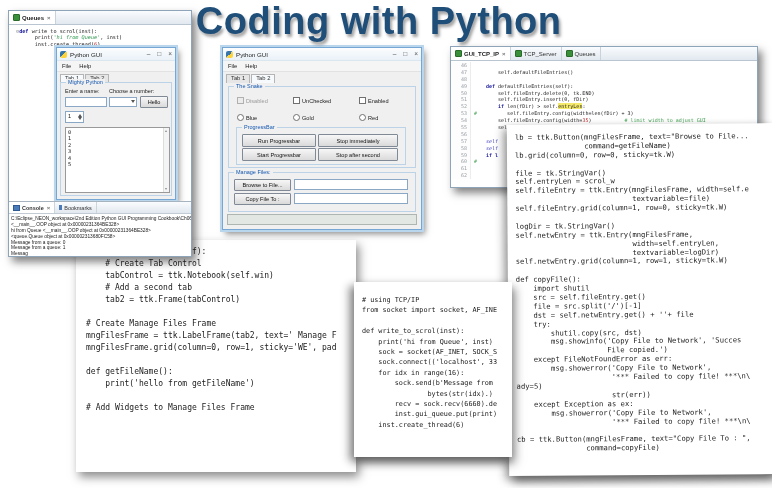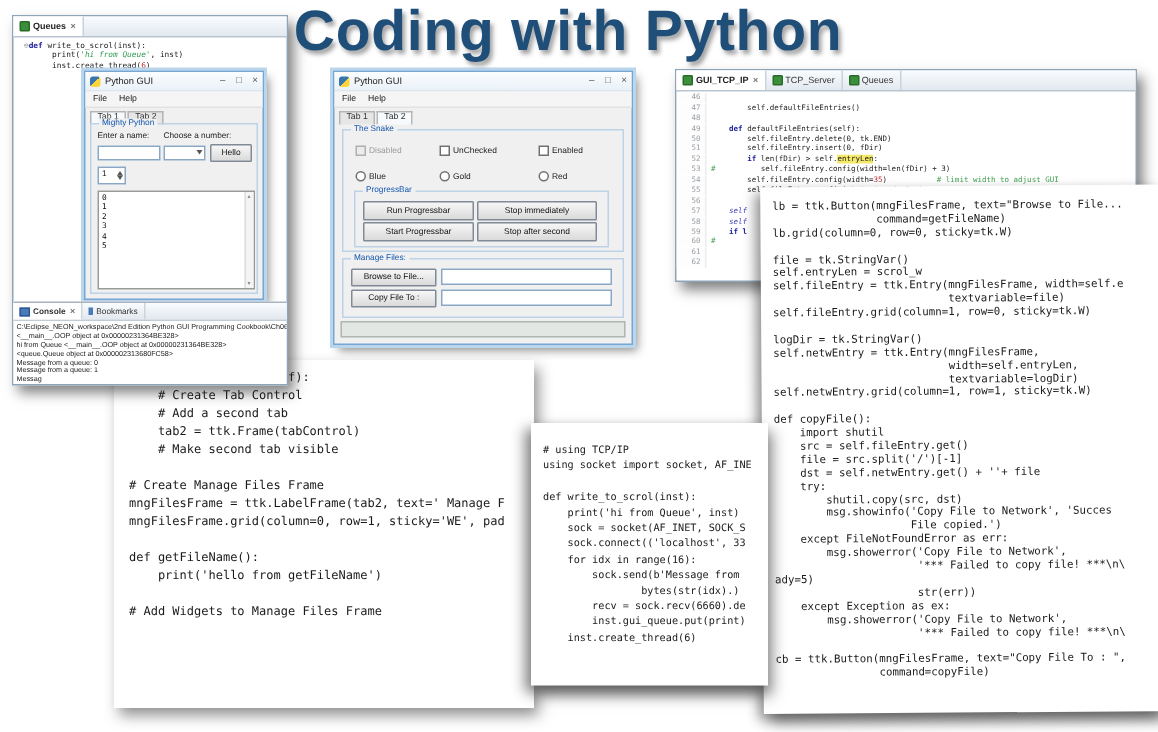--- a/index.html
+++ b/index.html
@@ -269,38 +269,38 @@
       <div class="pline">                      '*** Failed to copy file! ***\n\</div>
       <div class="pline"></div>
       <div class="pline">cb = ttk.Button(mngFilesFrame, text="Copy File To : ",</div>
       <div class="pline">                command=copyFile)</div>
     </div>
 
   <div class="panel panel-left mono z2">
 
   <div class="pline">def create_widgets(self):</div>
       <div class="pline">    # Create Tab Control</div>
+      <div class="pline">    tabControl = ttk.Notebook(self.win)</div>
       <div class="pline">    # Add a second tab</div>
       <div class="pline">    tab2 = ttk.Frame(tabControl)</div>
-      <div class="pline">    # Make second tab visible</div>
       <div class="pline"></div>
       <div class="pline"># Create Manage Files Frame</div>
       <div class="pline">mngFilesFrame = ttk.LabelFrame(tab2, text=' Manage F</div>
       <div class="pline">mngFilesFrame.grid(column=0, row=1, sticky='WE', pad</div>
       <div class="pline"></div>
       <div class="pline">def getFileName():</div>
       <div class="pline">    print('hello from getFileName')</div>
       <div class="pline"></div>
       <div class="pline"># Add Widgets to Manage Files Frame</div>
     </div>
 
   <div class="panel panel-center mono z3">
 
   <div class="pline"># using TCP/IP</div>
-      <div class="pline">using socket import socket, AF_INE</div>
+      <div class="pline">from socket import socket, AF_INE</div>
       <div class="pline"></div>
       <div class="pline">def write_to_scrol(inst):</div>
       <div class="pline">    print('hi from Queue', inst)</div>
       <div class="pline">    sock = socket(AF_INET, SOCK_S</div>
       <div class="pline">    sock.connect(('localhost', 33</div>
       <div class="pline">    for idx in range(16):</div>
       <div class="pline">        sock.send(b'Message from</div>
       <div class="pline">                bytes(str(idx).)</div>
       <div class="pline">        recv = sock.recv(6660).de</div>
       <div class="pline">        inst.gui_queue.put(print)</div>

